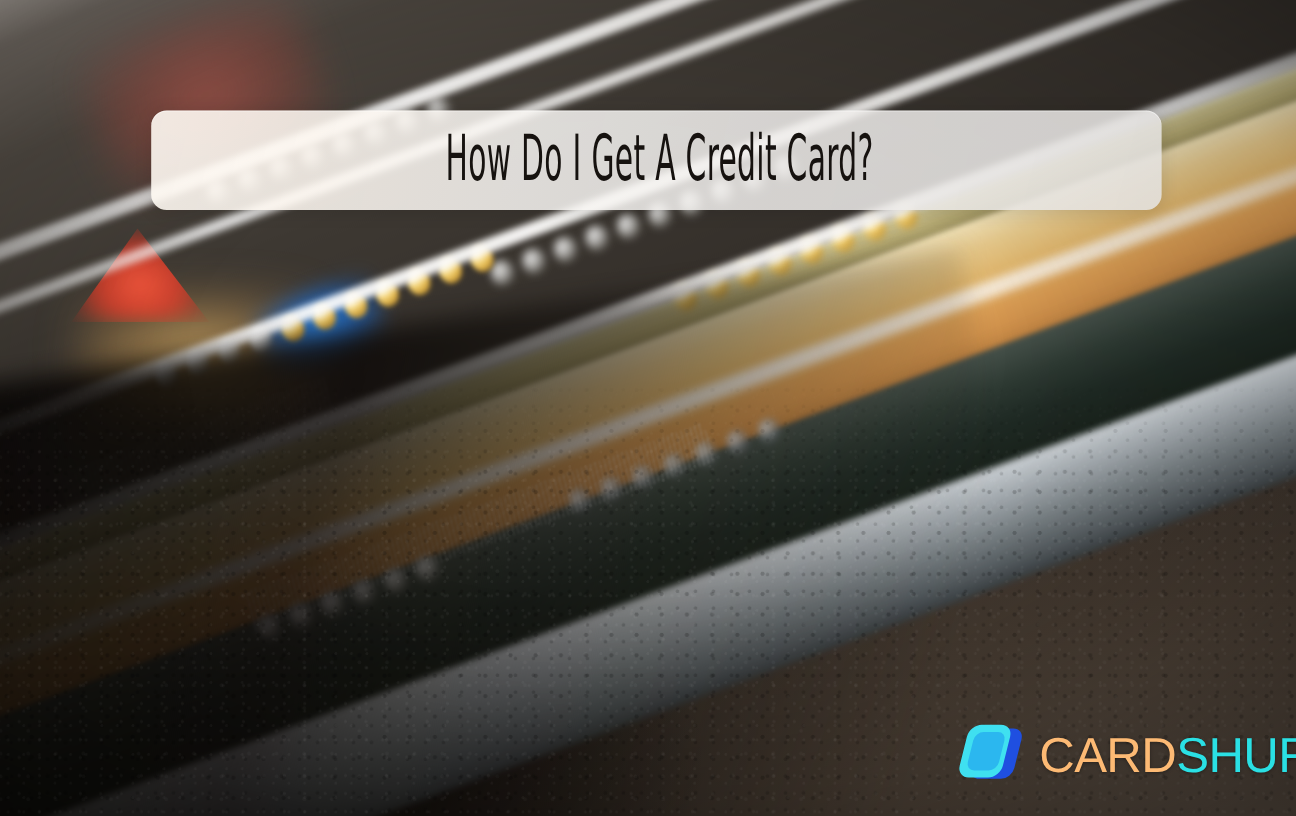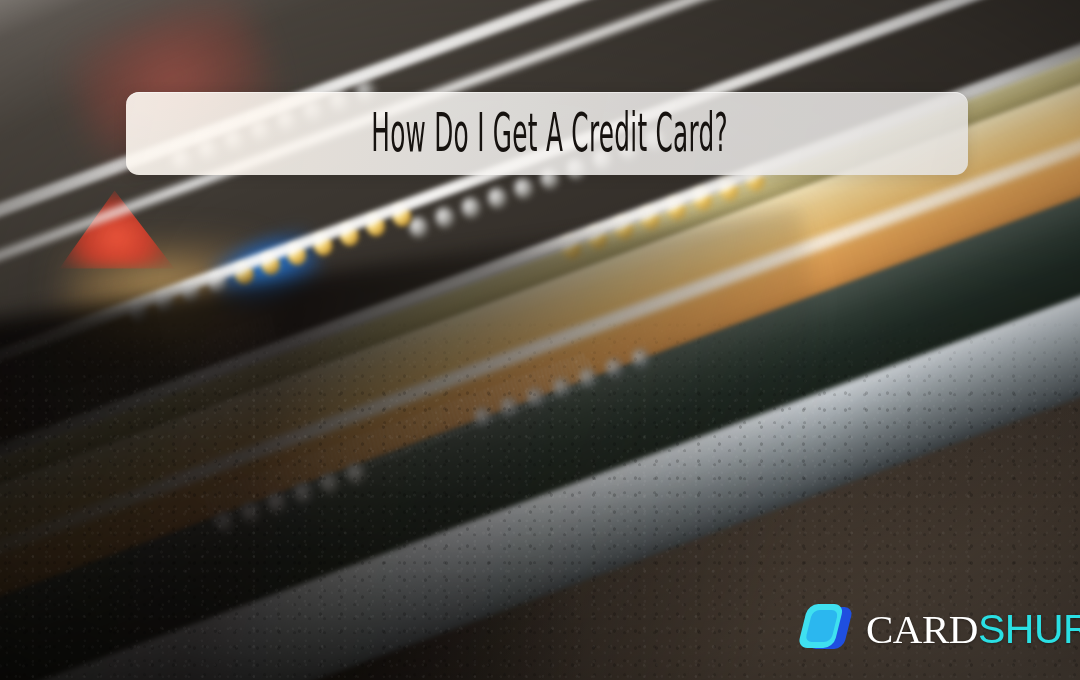--- a/index.html
+++ b/index.html
@@ -245,21 +245,21 @@
   .logo-word{
     font-family:"Liberation Sans", sans-serif;
     font-size:41px;
     font-weight:400;
     letter-spacing:-.5px;
     line-height:1;
     white-space:nowrap;
     display:flex;
     text-shadow:0 1px 3px rgba(0,0,0,.35);
   }
-  .logo-card{ color:#ffffff;font-family:Liberation Serif, serif; }
+  .logo-card{ color:#fdba74; }
   .logo-shure{ color:#2ae0e4; }
 </style>
 </head>
 <body>
 
 <div class="stage">
 
   <div class="photo">
     <div class="photo-base"></div>
 

